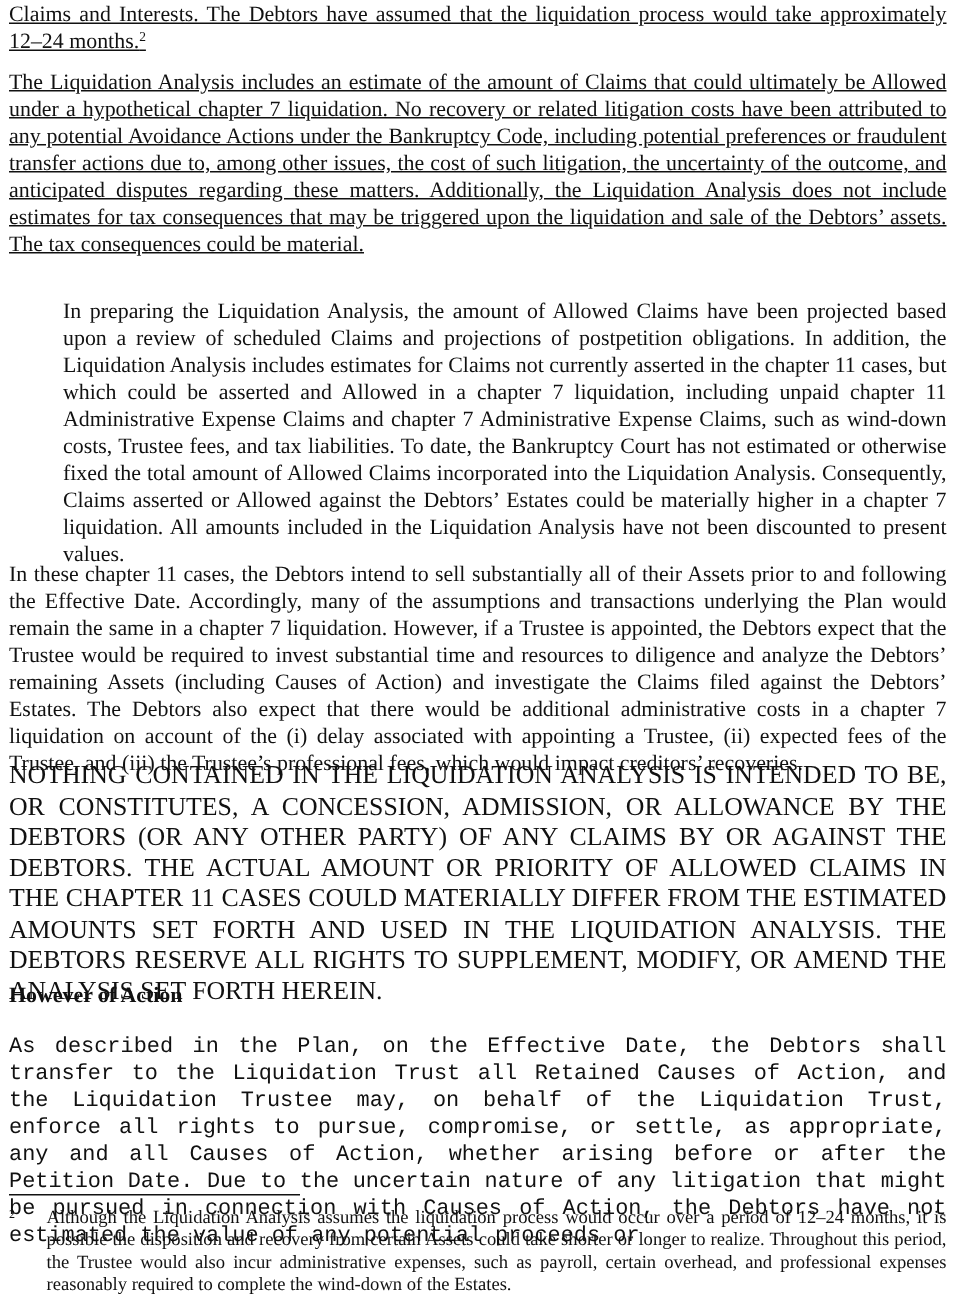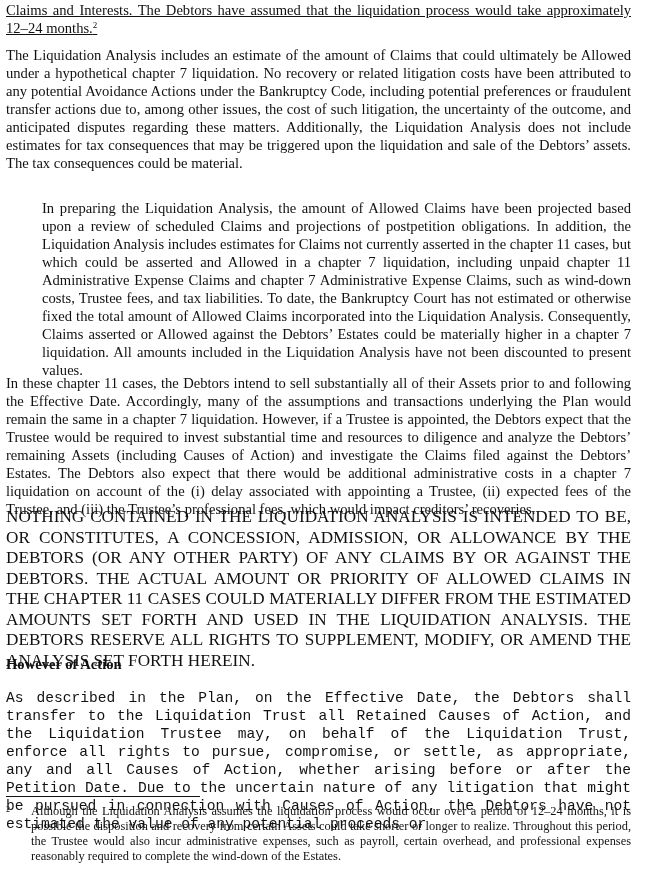--- a/index.html
+++ b/index.html
@@ -7,21 +7,21 @@
       width: 648px; height: 871px; overflow: hidden; position: relative;
       font-family: "Liberation Serif", "DejaVu Serif", serif;
       color: #111111;
     }
     .page { position: absolute; left: 6px; top: 0; width: 625px; }
     p.body {
       margin: 0; font-size: 14.6px; line-height: 18px;
       text-align: justify; text-align-last: left;
     }
     #p1 { position: absolute; top: 1px; text-decoration: underline; }
-    #p2 { position: absolute; top: 46px; }
+    #p2 { position: absolute; top: 46px; text-decoration: underline; }
     #p3 { position: absolute; top: 199px; margin-left: 36px; }
     #p4 { position: absolute; top: 374px; }
     #p5 { position: absolute; top: 507px; font-size: 17.2px; line-height: 20.5px; }
     #h1 { position: absolute; top: 655px; margin: 0; font-size: 14.6px; font-weight: bold; line-height: 18px; }
     #p6 { position: absolute; top: 689px; font-family: Liberation Mono, monospace; }
     sup { font-size: 9px; line-height: 0; vertical-align: 5px; }
     .fn-rule { position: absolute; top: 796px; left: 6px; width: 194px; height: 0; border-top: 1px solid #111; }
     .footnote { position: absolute; top: 804px; left: 6px; width: 625px; font-size: 12.4px; line-height: 15px; }
     .fn-mark { position: absolute; left: 0; top: -2px; font-size: 8px; }
     .fn-text { margin: 0 0 0 25px; text-align: justify; text-align-last: left; }

